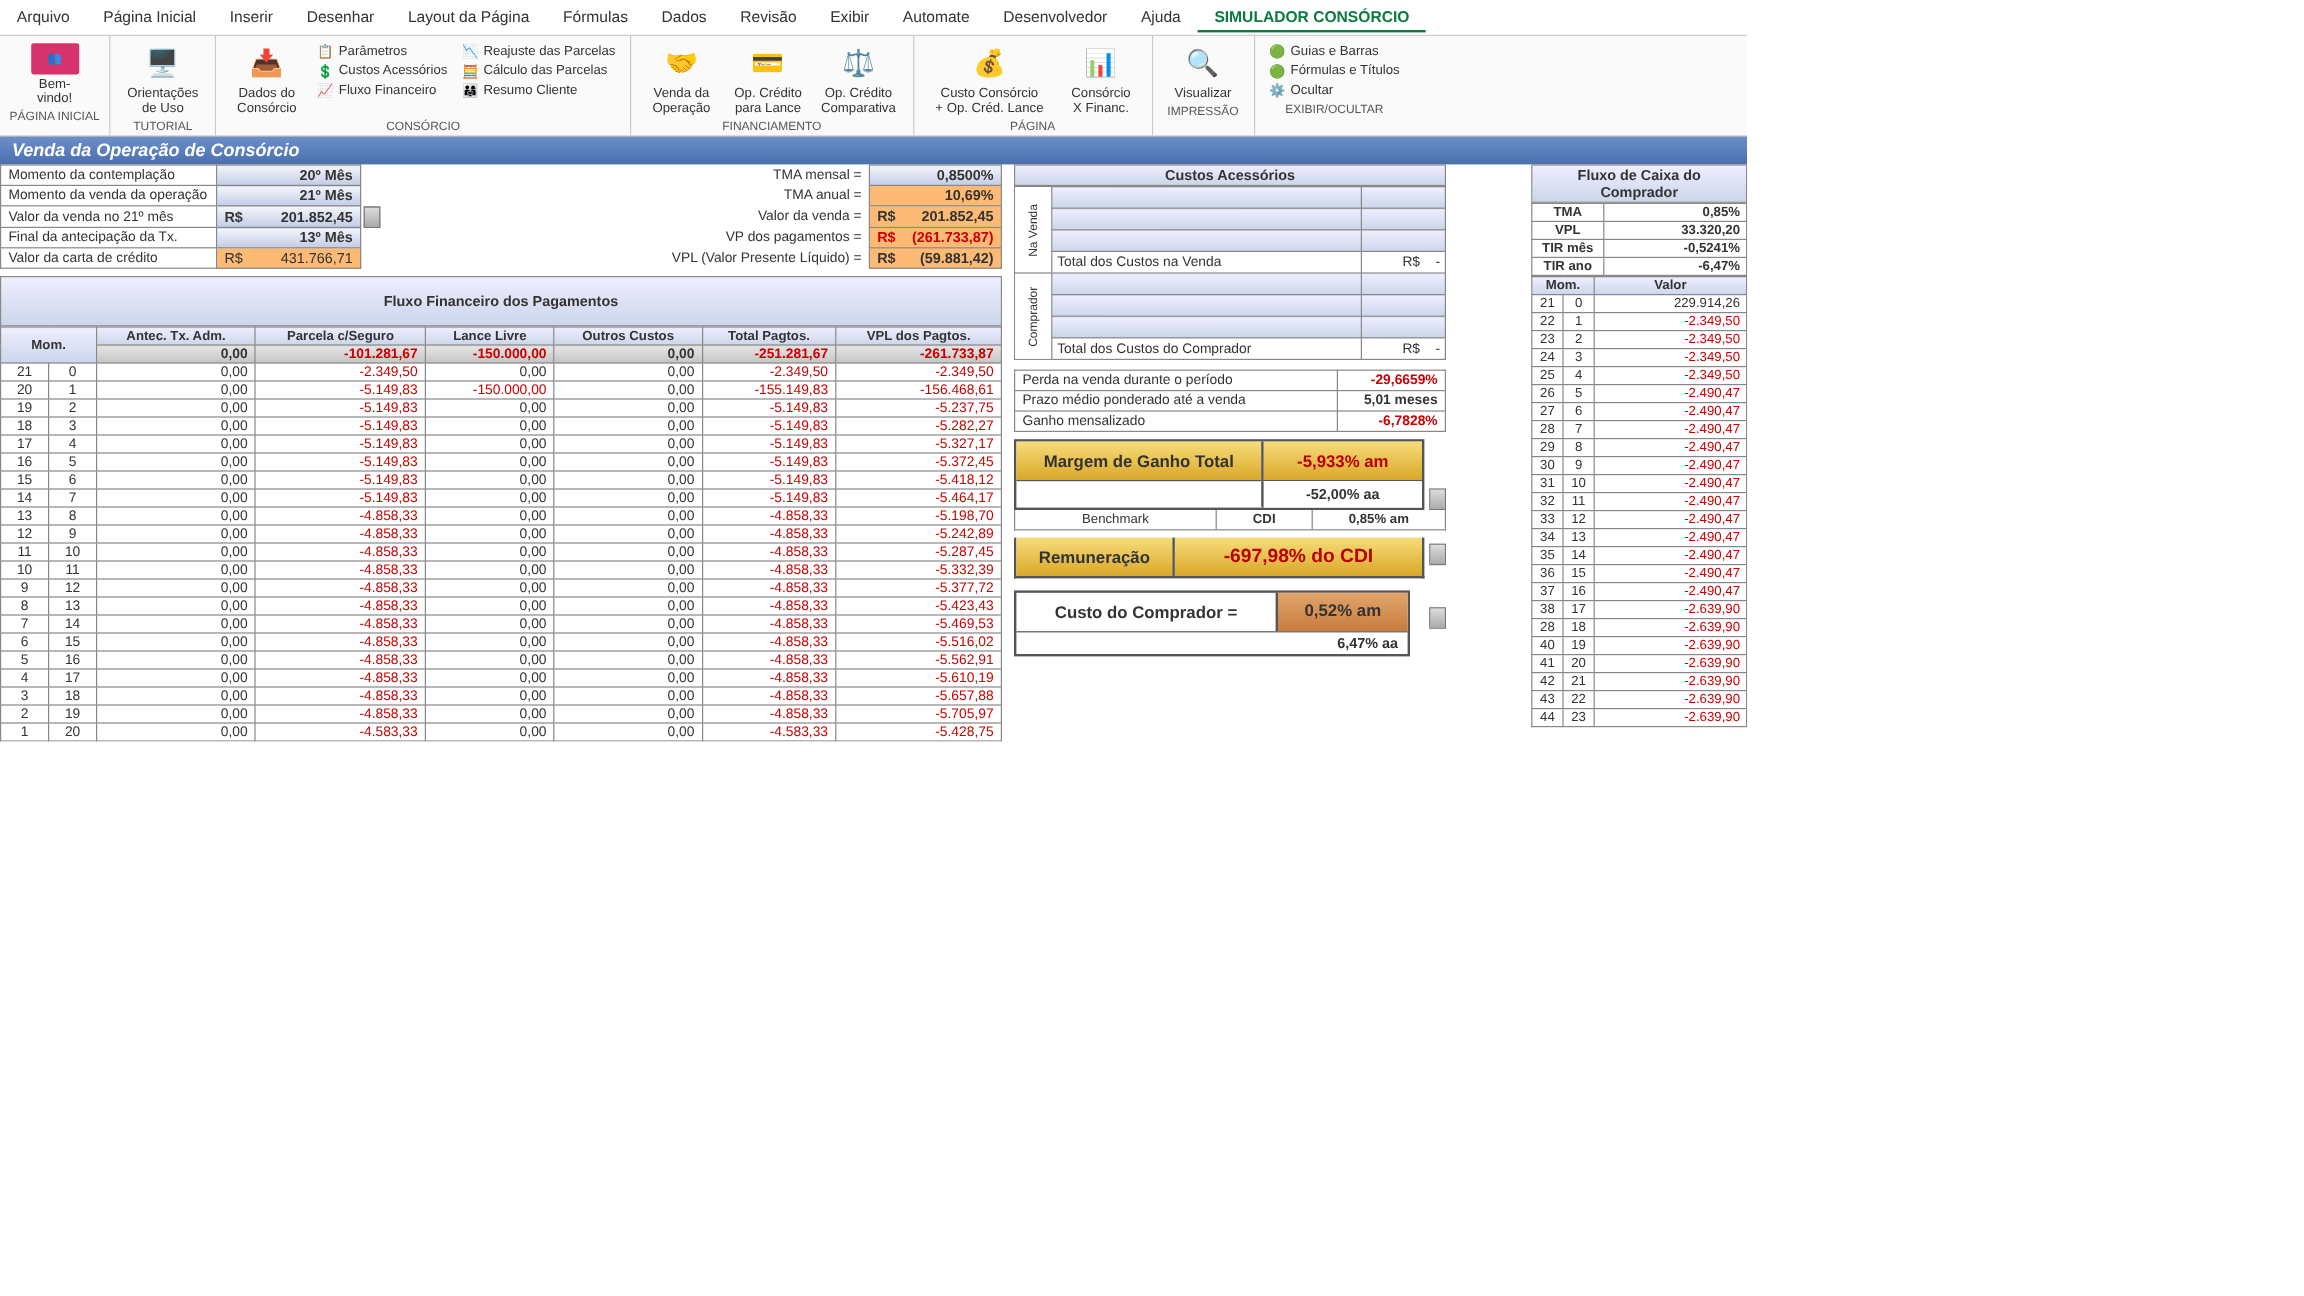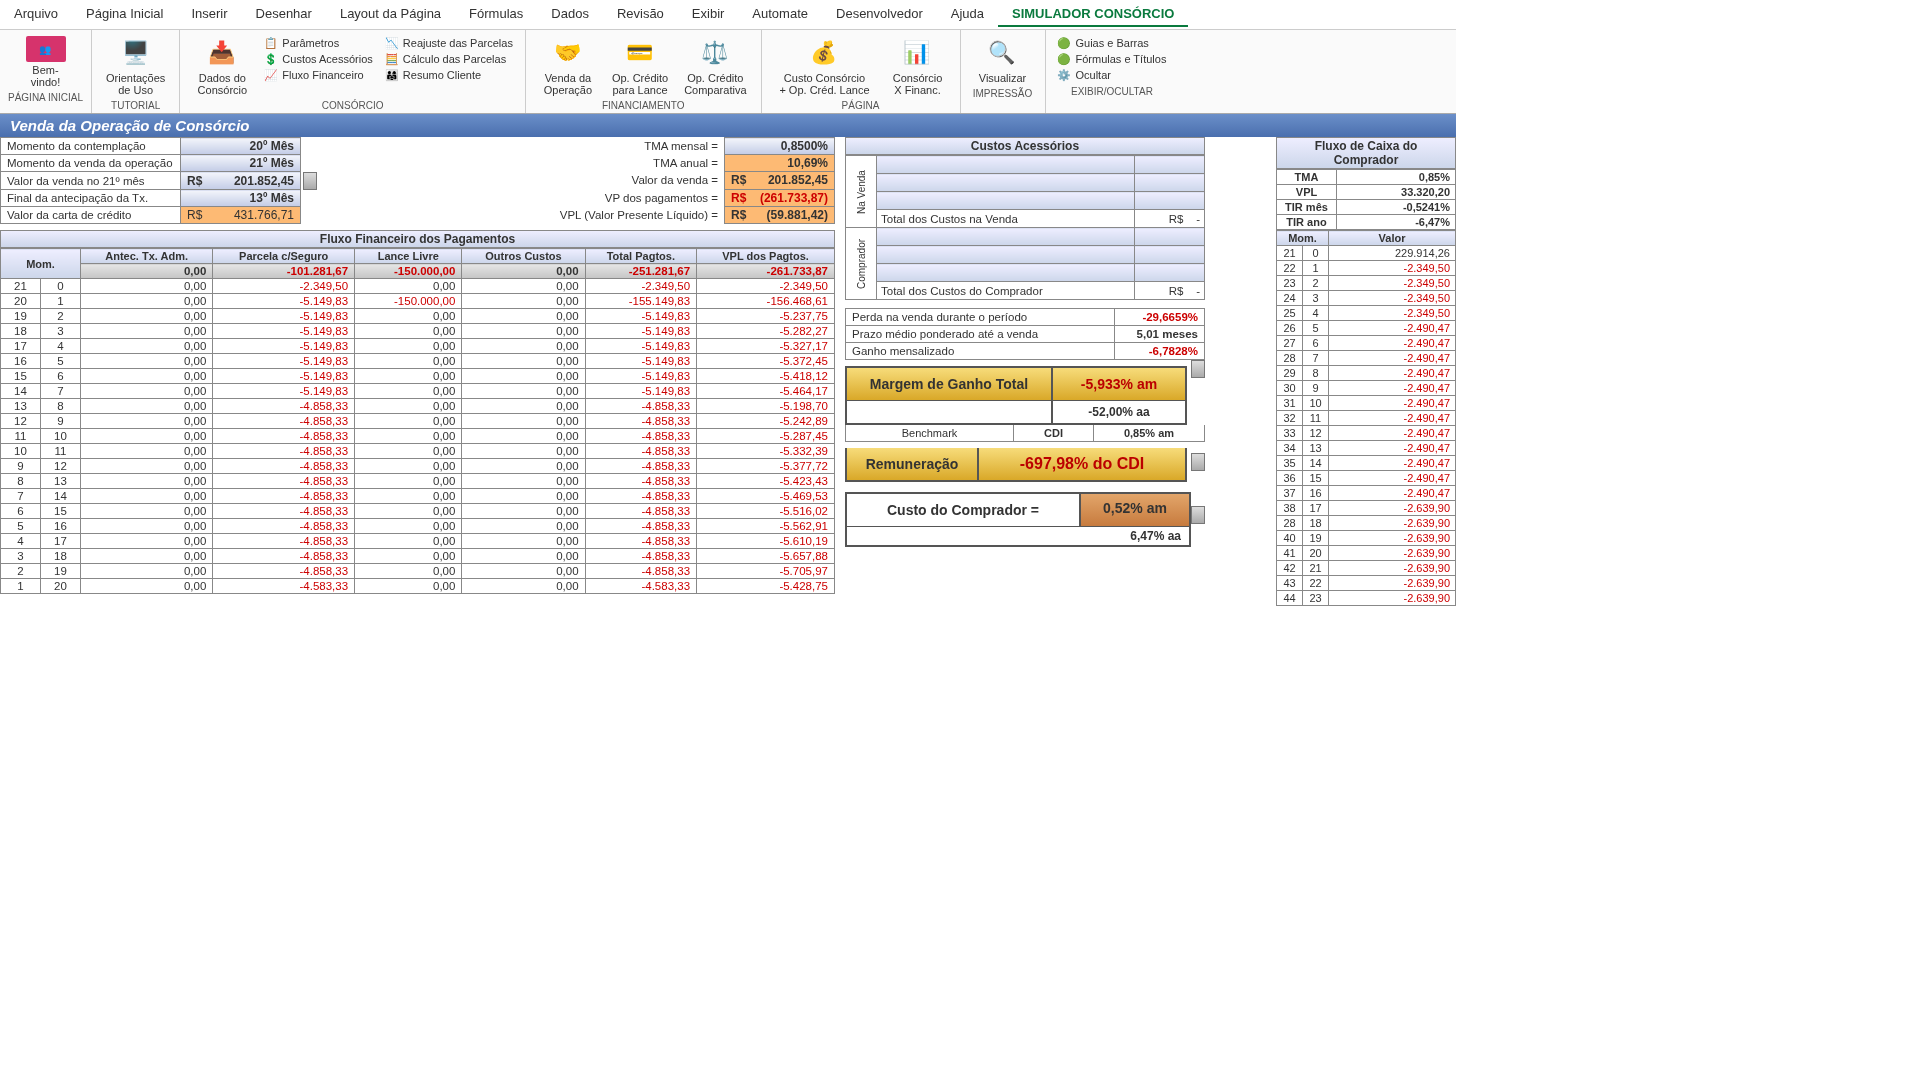--- a/index.html
+++ b/index.html
@@ -23,21 +23,21 @@
 .mid{flex:0 0 360px}
 .right{flex:0 0 180px;margin-left:auto}
 .params{display:flex;gap:40px;padding:0;margin-bottom:6px}
 .ptable{border-collapse:collapse;font-size:12px}
 .ptable td{border:1px solid #888;padding:1px 6px;white-space:nowrap}
 .ptable .label{background:#fff;width:180px;font-size:11.5px}
 .ptable .val{text-align:right;font-weight:bold;background:linear-gradient(#f3f5fb,#c3cce6);min-width:90px;font-size:12px}
 .ptable .plain{text-align:right;background:#fdba74}
 .ptable .r{text-align:right}
 .ptable .neg{color:#c00}
-.fluxo-title{background:linear-gradient(#eef,#ccd6ea);text-align:center;font-weight:bold;border:1px solid #888;font-size:12px;padding:1px}
+.fluxo-title{background:linear-gradient(#eef,#ccd6ea);text-align:center;font-weight:bold;border:1px solid #888;font-size:12px;padding:13px}
 .ftable{border-collapse:collapse;width:100%;font-size:12px}
 .ftable th{border:1px solid #888;background:linear-gradient(#eef,#ccd6ea);font-weight:bold;padding:1px 4px;font-size:11px}
 .ftable td{border:1px solid #888;padding:1px 6px;text-align:right;font-size:11.5px}
 .ftable .tot{background:linear-gradient(#e5e5e5,#c5c5c5);font-weight:bold}
 .ftable .neg{color:#c00}
 .ftable .mom{text-align:center}
 .midhdr{background:linear-gradient(#eef,#ccd6ea);text-align:center;font-weight:bold;border:1px solid #888;padding:1px}
 .costtbl{border-collapse:collapse;width:100%;font-size:11.5px}
 .costtbl td{border:1px solid #888;padding:1px 4px;height:18px}
 .costtbl .vlab{writing-mode:vertical-rl;transform:rotate(180deg);text-align:center;font-size:10px;width:16px;background:#fff}
@@ -578,21 +578,21 @@
           </tr>
         </tbody>
         <tbody>
           <tr>
             <td>Ganho mensalizado</td>
             <td class="r neg" style="width:90px">-6,7828%</td>
           </tr>
         </tbody>
       </table>
 
-  <div style="display:flex;align-items:flex-start;gap:4px">
+  <div style="display:flex;align-items:flex-end;gap:4px">
     <div class="bigbox" style="flex:1">
       <div class="toprow">
         <div class="lbl gold">Margem de Ganho Total</div>
         <div class="valcell goldv">-5,933% am</div>
       </div>
       <div class="botrow">
             <div class="lbl" style="flex:1"></div>
             <div class="valcell wht">-52,00% aa</div>
           </div>
     </div>
@@ -606,21 +606,21 @@
   <div style="display:flex;align-items:center;gap:4px">
     <div class="bigbox" style="flex:1;border-top:none">
       <div class="toprow">
         <div class="lbl gold" style="flex:0 0 130px">Remuneração</div>
         <div class="valcell goldv" style="flex:1;font-size:16px">-697,98%  do CDI</div>
       </div>
     </div>
     <span class="slidebtn"></span>
   </div>
 
-  <div style="display:flex;align-items:center;gap:0">
+  <div style="display:flex;align-items:center;gap:16px">
     <div class="copperbox" style="flex:1">
       <div class="toprow">
         <div class="lbl">Custo do Comprador =</div>
         <div class="valcell">0,52% am</div>
       </div>
       <div class="botrow">6,47% aa</div>
     </div>
     <span class="slidebtn"></span>
   </div>
 </div>

